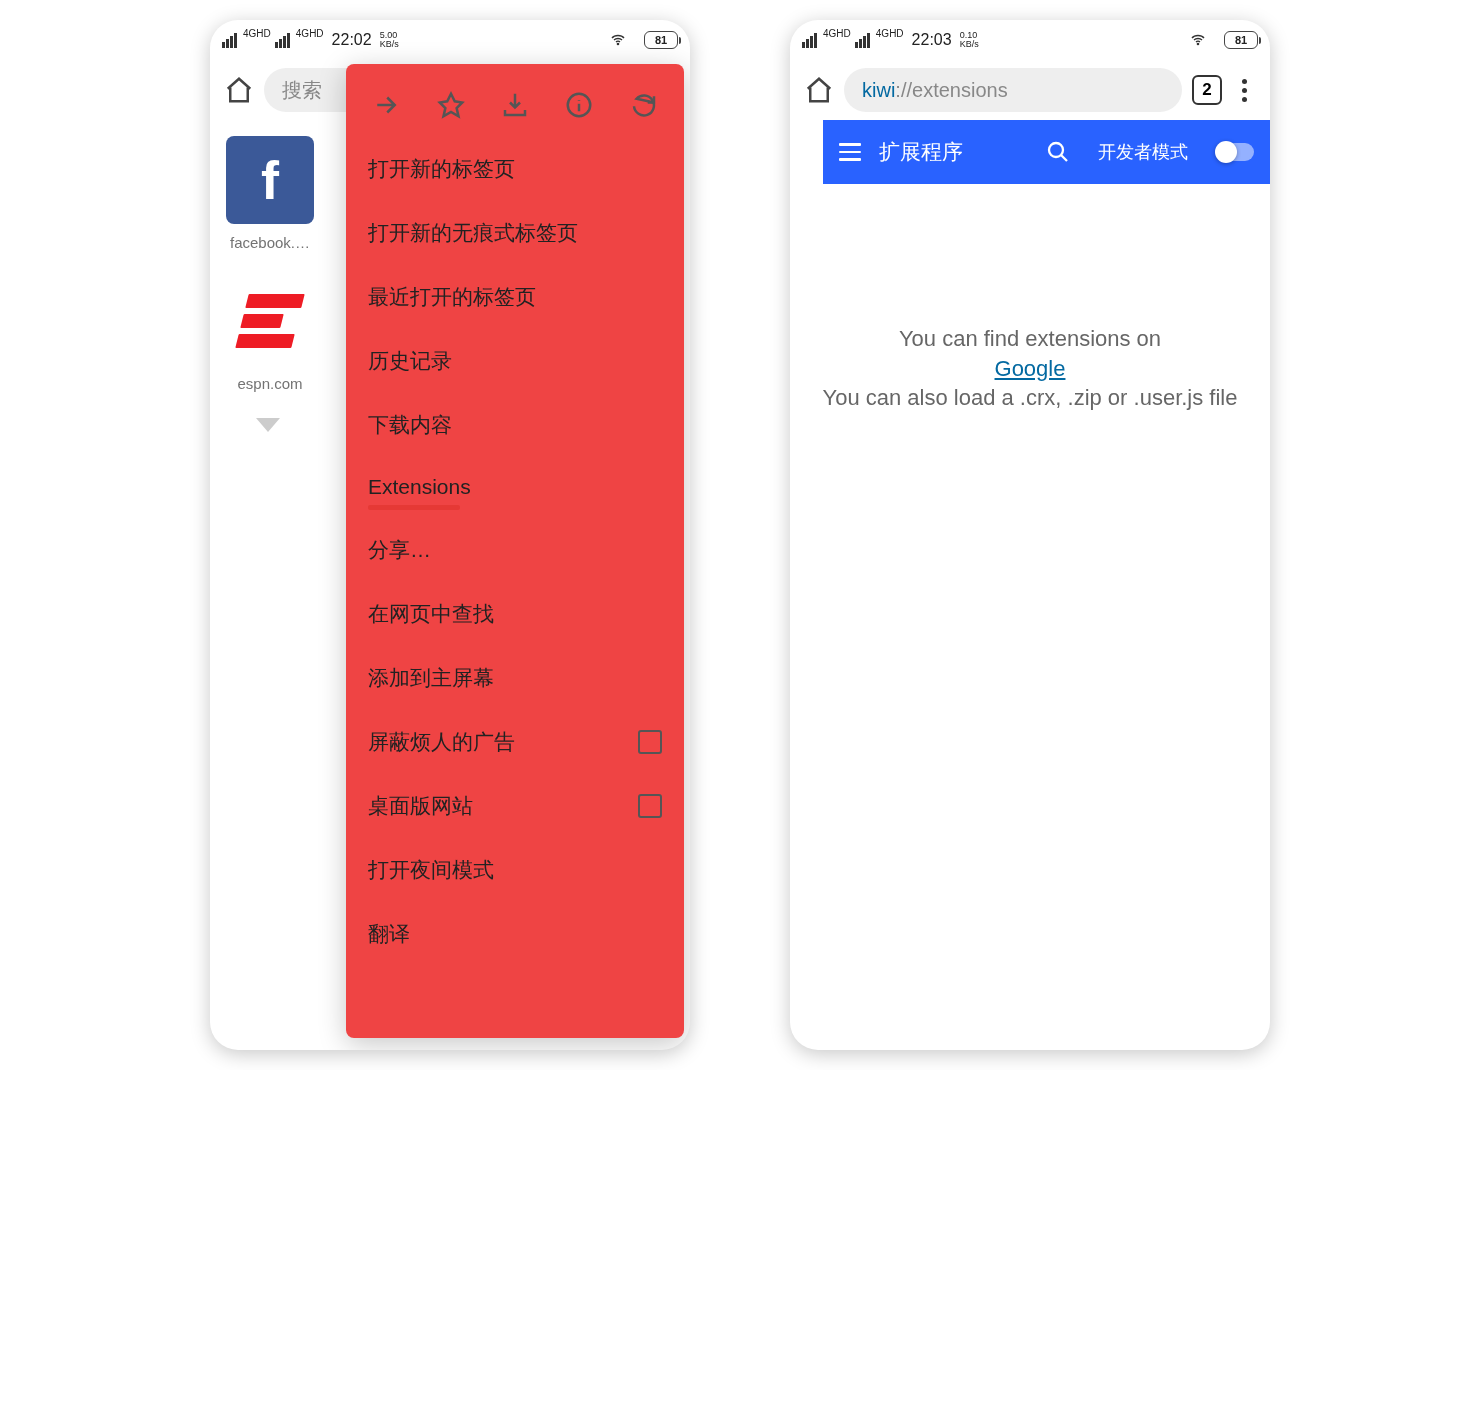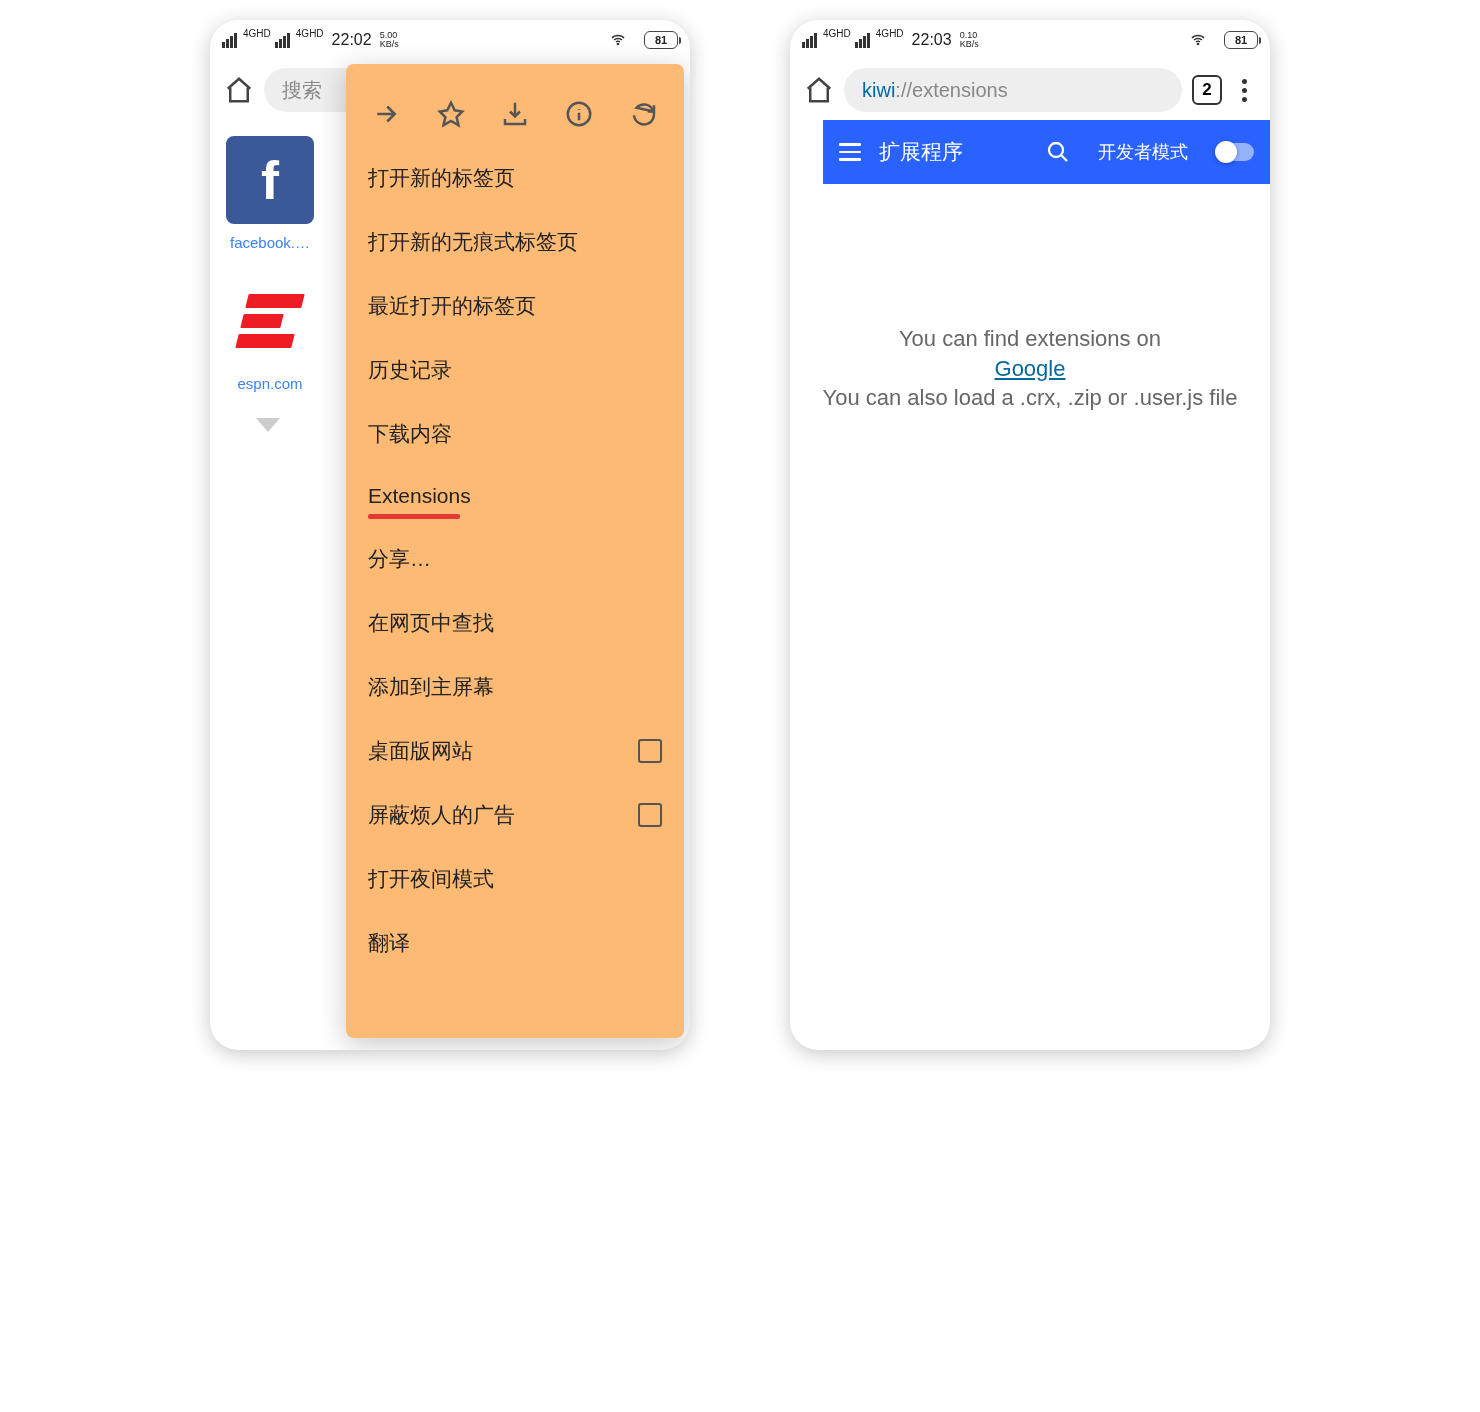--- a/index.html
+++ b/index.html
@@ -71,34 +71,34 @@
   .kebab i{ width:5px;height:5px;border-radius:50%;background:#333;}
 
   
   .home-grid { padding:16px 10px; }
   .tile { width:100px; text-align:center; margin-bottom:26px;}
   .tile-box { width:88px; height:88px; border-radius:8px; display:flex; align-items:center; justify-content:center; margin:0 auto 10px auto; font-size:54px; font-weight:700; color:#fff;}
   .fb { background:#3b5998; font-family:Arial; }
   .espn { background:#fff; }
   .espn-line { width:56px; height:14px; background:#ee1c25; border-radius:1px; }
   .espn-stack { display:flex; flex-direction:column; gap:6px; transform:skewX(-14deg);}
-  .tile-label { font-size:15px; color:#3b82f6;}
+  .tile-label { font-size:15px; color:#737373;}
   .chev-down { margin-left:36px; margin-top:6px;
     width:0;height:0;border-left:12px solid transparent;border-right:12px solid transparent;border-top:14px solid #ccc;}
 
   
   .menu {
     position:absolute;
     top:44px; right:6px;
     width:338px;
     bottom:12px;
-    background:#fdba74;
+    background:#ef4444;
     border-radius:8px;
     box-shadow:0 6px 28px rgba(0,0,0,0.22);
-    padding-top:18px;
+    padding-top:9px;
     overflow:hidden;
   }
   .menu-top {
     height:64px; display:flex; align-items:center; justify-content:space-around; padding:0 8px;
   }
   .menu-top svg { width:30px; height:30px; stroke:#555; }
   .menu-item {
     padding:18px 22px; font-size:21px; color:#222;
     display:flex; align-items:center; justify-content:space-between;
     cursor:pointer;
@@ -243,25 +243,25 @@
         <div class="menu-item">
           <span>分享…</span>
         </div>
         <div class="menu-item">
           <span>在网页中查找</span>
         </div>
         <div class="menu-item">
           <span>添加到主屏幕</span>
         </div>
         <div class="menu-item">
+          <span>屏蔽烦人的广告</span>
+          <span class="chk"></span>
+        </div>
+        <div class="menu-item">
           <span>桌面版网站</span>
-          <span class="chk"></span>
-        </div>
-        <div class="menu-item">
-          <span>屏蔽烦人的广告</span>
           <span class="chk"></span>
         </div>
         <div class="menu-item">
           <span>打开夜间模式</span>
         </div>
         <div class="menu-item">
           <span>翻译</span>
         </div>
       </div>
   </div>

